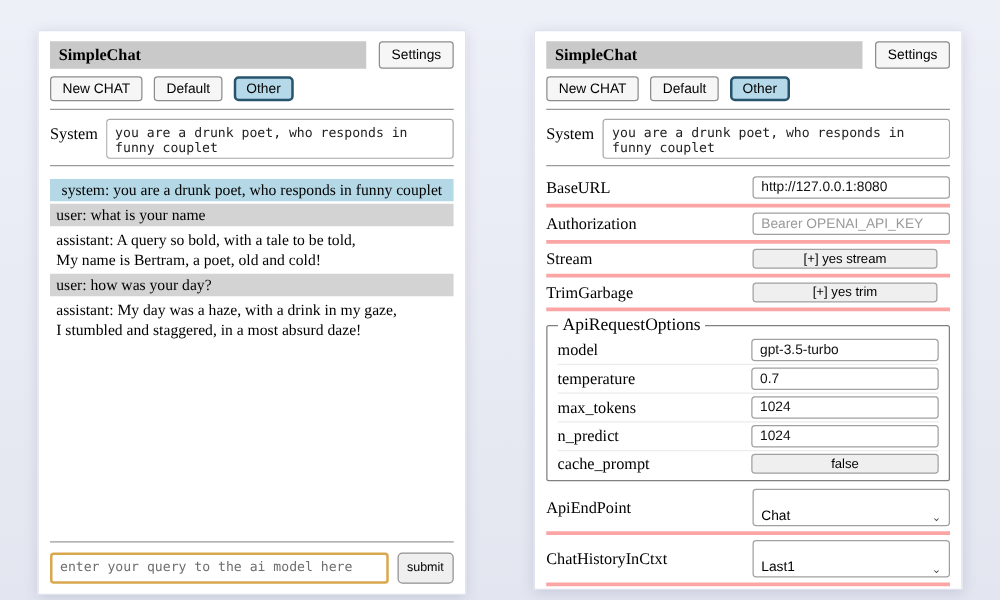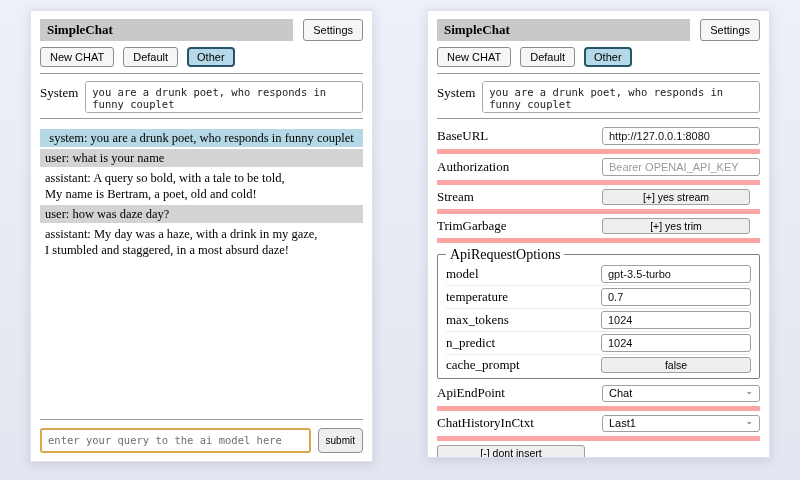--- a/index.html
+++ b/index.html
@@ -2,21 +2,21 @@
 <html><head>
 <meta charset="utf-8">
 <style>
   * { box-sizing: border-box; }
   html, body { margin: 0; padding: 0; }
   body {
     width: 800px; height: 480px; overflow: hidden;
     background: linear-gradient(180deg, #eef0f8 0%, #e7eaf2 60%, #e3e6f0 100%);
     font-family: "Liberation Sans", sans-serif;
   }
-  .stage { display: flex; justify-content: space-between; padding: 10px 30px 0 30px; align-items: flex-start; }
+  .stage { display: flex; justify-content: space-between; padding: 10px 30px 0 30px; align-items: flex-start; margin-top: 14px; }
   .panel {
     width: 343px; background: #ffffff; border: 1px solid #e0e3ee;
     box-shadow: 0 2px 10px rgba(70,80,120,0.18);
     padding: 8px 9px; display: flex; flex-direction: column; overflow: hidden;
   }
   .panel.chat-view { height: 452px; }
   .panel.settings-view { height: 448px; }
 
   .hdr-row { display: flex; gap: 10px; align-items: stretch; margin-bottom: 6px; }
   .title-bar {
@@ -58,38 +58,38 @@
   }
   .query-input.focused { border: 2px solid #d9a74e; }
   .query-input::placeholder { color: #6f6f6f; opacity: 1; }
   .submit-btn {
     font-family: "Liberation Sans", sans-serif; font-size: 10px;
     background: #efefef; border: 1px solid #909090; border-radius: 4px; padding: 0 7px; cursor: pointer;
   }
 
   .set-row {
     display: flex; justify-content: space-between; align-items: center;
-    padding: 4px 0; border-bottom: 5px solid #fca5a5;
+    padding: 4px 0; border-bottom: 3px solid #fca5a5;
   }
   .set-label { font-family: "Liberation Serif", serif; font-size: 13px; color: #000; }
   .ctrl { width: 158px; display: flex; }
   .text-input {
     width: 100%; font-family: "Liberation Sans", sans-serif; font-size: 11px;
     border: 1px solid #a0a0a0; border-radius: 3px; padding: 2px 6px; color: #111; outline: none; height: 18px;
   }
   .text-input::placeholder { color: #9a9a9a; opacity: 1; }
   .toggle-btn {
     width: 148px; font-family: "Liberation Sans", sans-serif; font-size: 10.5px;
     background: #efefef; border: 1px solid #a0a0a0; border-radius: 3px;
     padding: 1px 0; text-align: center; cursor: pointer; height: 16px; line-height: 13px;
   }
   .sel {
-    width: 100%; display: flex; justify-content: space-between; align-items: flex-start;
+    width: 100%; display: flex; justify-content: space-between; align-items: flex-end;
     font-family: "Liberation Sans", sans-serif; font-size: 11px; color: #000;
-    border: 1px solid #a0a0a0; border-radius: 3px; padding: 1px 6px; background: #fff; height: 17px; cursor: pointer;
+    border: 1px solid #a0a0a0; border-radius: 3px; padding: 1px 6px; background: #fff; height: 30px; cursor: pointer;
   }
   .chev { font-size: 9px; color: #444; line-height: 1; }
 
   fieldset.aro {
     border: 1px solid #808080; border-radius: 2px; margin: 4px 0 2px; padding: 0 8px 3px 8px; min-inline-size: 0;
   }
   fieldset.aro legend { font-family: "Liberation Serif", serif; font-size: 14px; padding: 0 4px; }
   .fs-row { display: flex; justify-content: space-between; align-items: center; padding: 2px 0; border-bottom: 1px solid #ececec; }
   .fs-row:last-child { border-bottom: none; }
   .fs-row .ctrl { width: 150px; }
@@ -115,21 +115,21 @@
     <div class="system-row">
       <span class="system-label">System</span>
       <textarea class="system-input" spellcheck="false" style="">you are a drunk poet, who responds in funny couplet</textarea>
     </div>
     <hr class="full">
     <div class="chat-area">
       <div class="msg system">system: you are a drunk poet, who responds in funny couplet</div>
       <div class="msg user">user: what is your name</div>
       <div class="msg assistant">assistant: A query so bold, with a tale to be told,
 My name is Bertram, a poet, old and cold!</div>
-      <div class="msg user">user: how was daze day?</div>
+      <div class="msg user">user: how was your day?</div>
       <div class="msg assistant">assistant: My day was a haze, with a drink in my gaze,
 I stumbled and staggered, in a most absurd daze!</div>
     </div>
     <hr class="full">
     <div class="query-row">
       <textarea class="query-input focused" spellcheck="false" placeholder="enter your query to the ai model here" style=""></textarea>
       <button class="submit-btn">submit</button>
     </div>
   </div>
 

